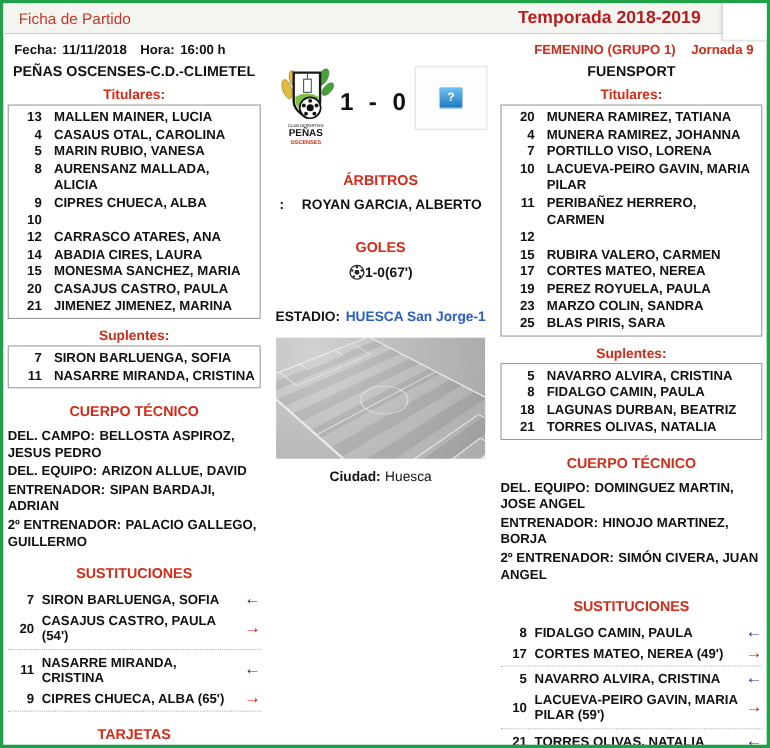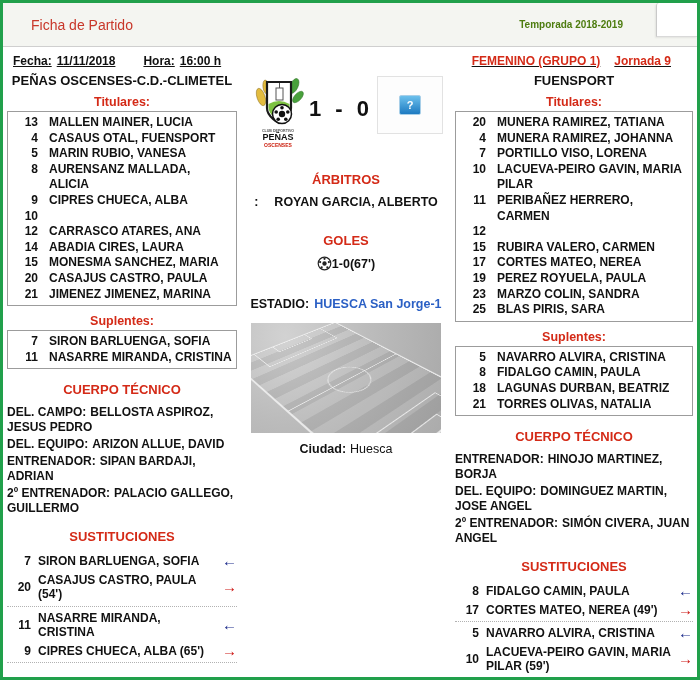--- a/index.html
+++ b/index.html
@@ -2,31 +2,31 @@
 <html><head>
 <meta charset="utf-8">
 <style>
   html,body{margin:0;padding:0;background:#fff;}
   .page{
     position:relative;width:700px;height:680px;box-sizing:border-box;
     border:3px solid #21a04b;background:#fff;overflow:hidden;
     font-family:"Liberation Sans",sans-serif;color:#111;
   }
   
-  .topbar{position:relative;height:44px;display:flex;align-items:center;
-    padding:0 28px;background:#f4f5f1;border-bottom:1px solid #cfcfcf;box-sizing:border-box;}
+  .topbar{position:relative;height:28px;display:flex;align-items:center;
+    padding:0 14px;background:#f4f5f1;border-bottom:1px solid #cfcfcf;box-sizing:border-box;}
   .app-title{color:#c8372a;font-size:14px;font-weight:400;}
-  .season{margin-left:auto;color:#4d7c0f;font-size:10px;font-weight:700;padding-right:46px;}
+  .season{margin-left:auto;color:#b91c1c;font-size:16px;font-weight:700;padding-right:46px;}
   .corner-tab{position:absolute;right:0;top:0;width:40px;height:33px;background:#fff;
     border-left:1px solid #c9c9c9;border-bottom:1px solid #d9d9d9;border-top-left-radius:3px;
     box-shadow:-1px 1px 2px rgba(0,0,0,.07);}
   
-  .meta{display:flex;align-items:baseline;padding:7px 24px 0 10px;font-size:12px;font-weight:700;text-decoration:underline;}
+  .meta{display:flex;align-items:baseline;padding:7px 10px 0 10px;font-size:12px;font-weight:700;}
   .meta .lbl{margin-right:5px;}
-  .meta .val{margin-right:28px;}
+  .meta .val{margin-right:12px;}
   .meta-right{margin-left:auto;color:#d42a17;display:flex;gap:14px;padding-right:2px;}
   
   .columns{display:flex;align-items:flex-start;padding:2px 4px 0 4px;box-sizing:border-box;}
   .col-left{width:230px;flex:none;}
   .col-center{flex:1;min-width:0;padding:0 12px;}
   .col-right{width:238px;flex:none;}
   .team-name{text-align:center;font-size:13px;font-weight:700;margin:3px 0 7px;}
   .sec-label{text-align:center;color:#d42a17;font-size:12.5px;font-weight:700;margin:2px 0 2px;}
   .sec-heading{text-align:center;color:#d42a17;font-size:13px;font-weight:700;margin:13px 0 8px;}
   .roster-box{border:1px solid #9c9c9c;padding:3px 4px;font-size:12px;font-weight:700;}
@@ -110,21 +110,21 @@
       <div class="sec-label">Titulares:</div>
       <div class="roster-box">
 
           <div class="prow">
             <span class="num">13</span>
             <span class="pname">MALLEN MAINER, LUCIA</span>
           </div>
 
           <div class="prow">
             <span class="num">4</span>
-            <span class="pname">CASAUS OTAL, FUENSPORT</span>
+            <span class="pname">CASAUS OTAL, CAROLINA</span>
           </div>
 
           <div class="prow">
             <span class="num">5</span>
             <span class="pname">MARIN RUBIO, VANESA</span>
           </div>
 
           <div class="prow">
             <span class="num">8</span>
             <span class="pname">AURENSANZ MALLADA, ALICIA</span>
@@ -390,25 +390,25 @@
           <div class="prow">
             <span class="num">21</span>
             <span class="pname">TORRES OLIVAS, NATALIA</span>
           </div>
         </div>
 
       <div class="sec-heading">CUERPO TÉCNICO</div>
       <div>
 
           <div class="staff-row">
+            <span class="role">DEL. EQUIPO:</span><span>DOMINGUEZ MARTIN, JOSE ANGEL</span>
+          </div>
+
+          <div class="staff-row">
             <span class="role">ENTRENADOR:</span><span>HINOJO MARTINEZ, BORJA</span>
-          </div>
-
-          <div class="staff-row">
-            <span class="role">DEL. EQUIPO:</span><span>DOMINGUEZ MARTIN, JOSE ANGEL</span>
           </div>
 
           <div class="staff-row">
             <span class="role">2º ENTRENADOR:</span><span>SIMÓN CIVERA, JUAN ANGEL</span>
           </div>
         </div>
 
       <div class="sec-heading">SUSTITUCIONES</div>
       <div class="subs">
 

